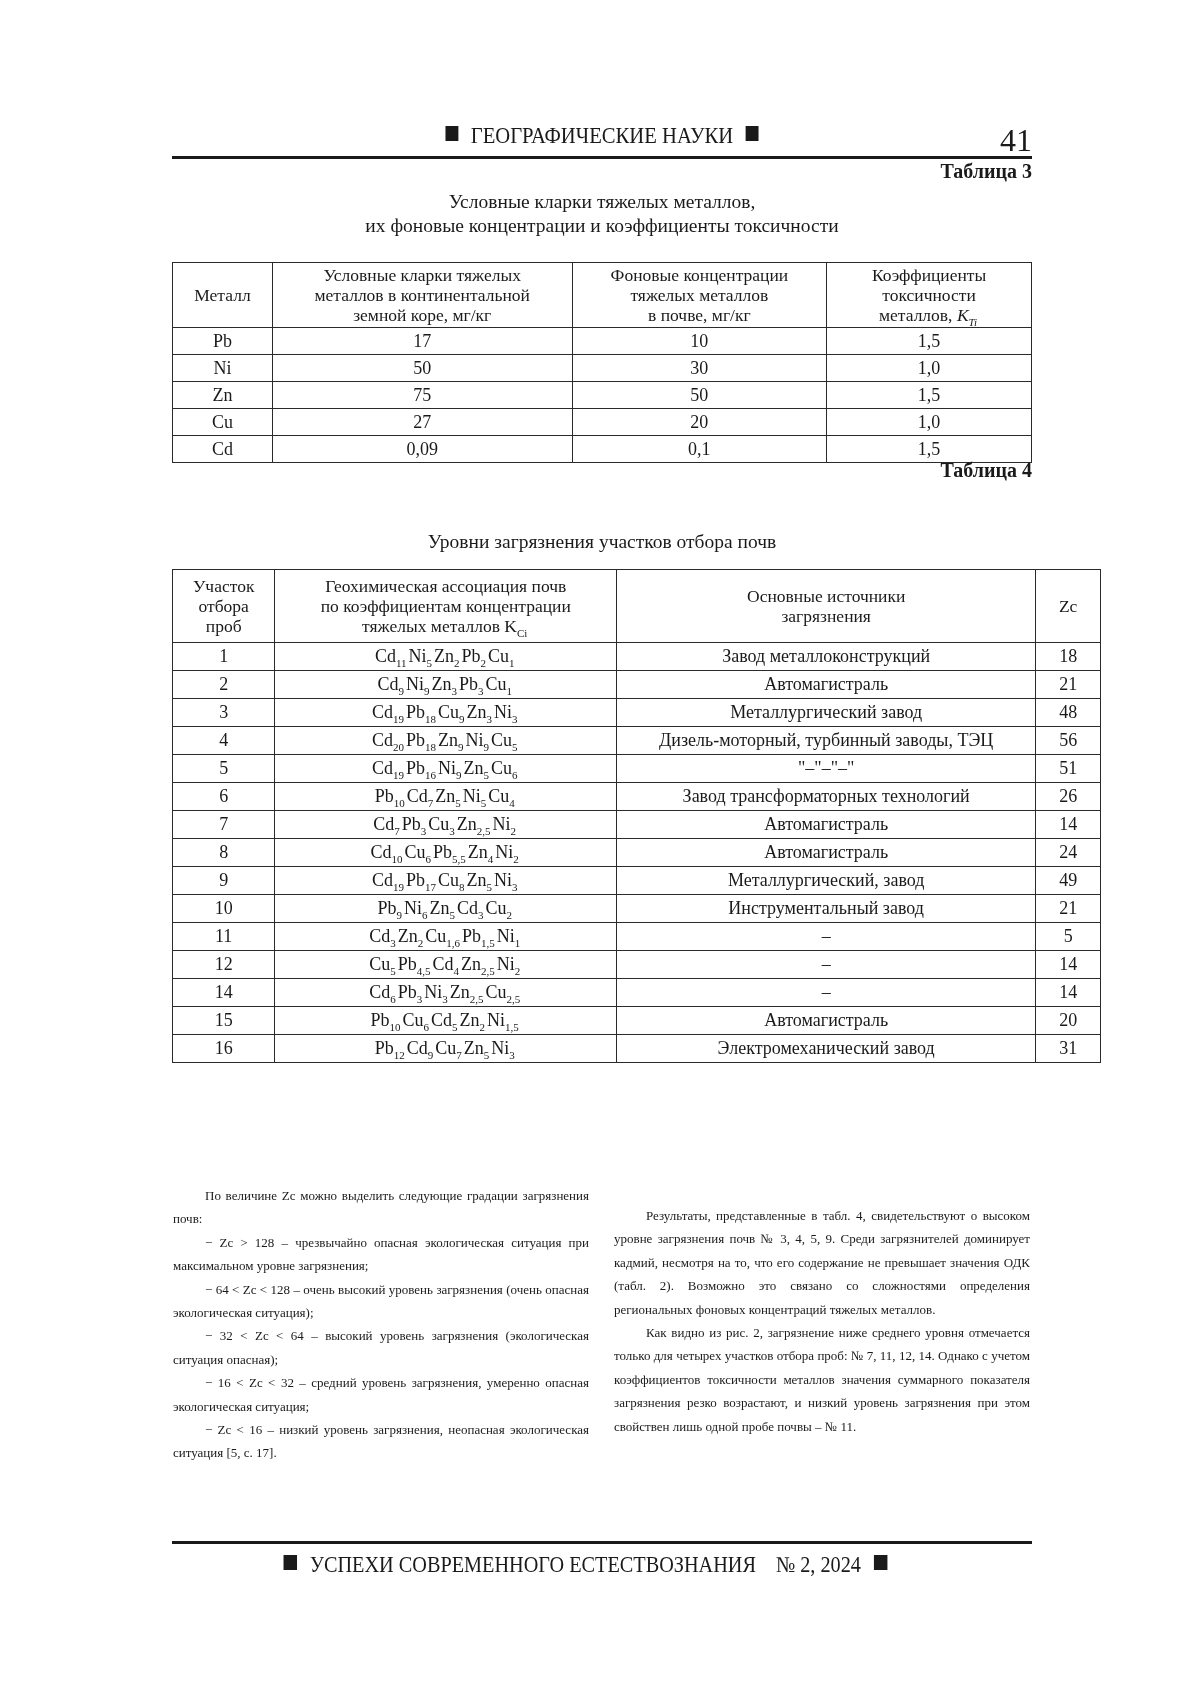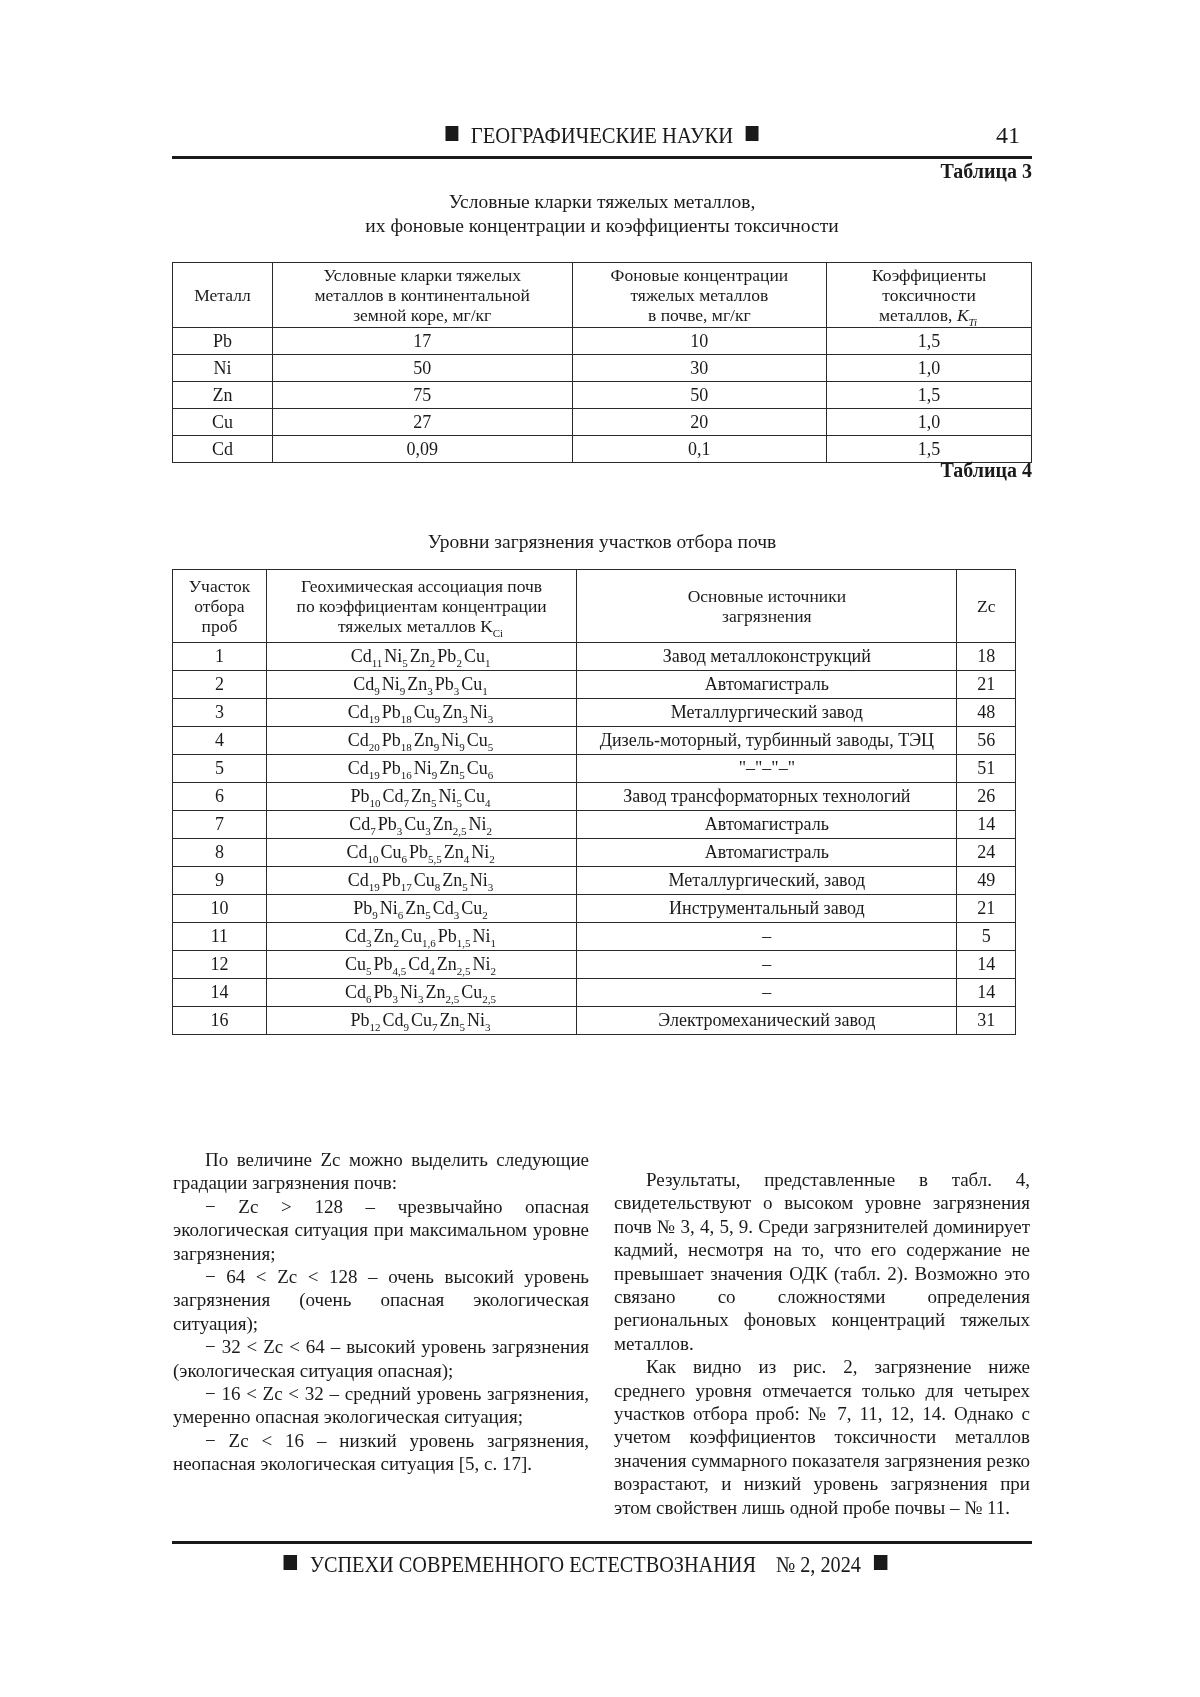--- a/index.html
+++ b/index.html
@@ -1,42 +1,42 @@
 <!DOCTYPE html>
 <html><head>
 <meta charset="utf-8">
 <style>
   html, body { margin: 0; padding: 0; background: #ffffff; }
   body { width: 1200px; height: 1697px; position: relative; font-family: "Liberation Serif", "DejaVu Serif", serif; color: #1a1a1a; overflow: hidden; }
 
   .header { position: absolute; left: 172px; top: 118px; width: 860px; height: 40px; }
   .header .center { position: absolute; left: 0; right: 0; top: 4px; text-align: center; font-size: 24px; letter-spacing: 0px; transform: scaleX(0.86); transform-origin: center; }
   .sq { display: inline-block; width: 15px; height: 15px; background: #1a1a1a; vertical-align: 2px; margin: 0 14px; }
-  .header .pageno { position: absolute; right: 12px; top: 4px; font-size: 24px; margin-left: 28px; }
+  .header .pageno { position: absolute; right: 0; top: 4px; font-size: 32px; margin-left: 28px; }
   .rule-top { position: absolute; left: 172px; top: 156px; width: 860px; height: 3px; background: #1a1a1a; }
 
   .table-label { position: absolute; right: 168px; font-weight: bold; font-size: 20px; }
   .table-caption { position: absolute; left: 172px; width: 860px; text-align: center; font-size: 19.5px; line-height: 24px; }
 
   table { border-collapse: collapse; position: absolute; font-size: 18px; }
   td, th { border: 1.5px solid #2a2a2a; text-align: center; padding: 0 3px; font-weight: normal; }
   th { line-height: 20px; font-size: 17.5px; }
   td { line-height: 26px; height: 26px; }
 
   #t3 { left: 172px; top: 262px; width: 860px; }
   #t3 th { height: 64px; }
 
-  #t4 { left: 172px; top: 569px; width: 844px; }
+  #t4 { left: 172px; top: 569px; width: 929px; }
   #t4 th { height: 72px; }
   #t4 td { height: 27px; line-height: 27px; }
 
   sub { font-size: 11px; vertical-align: -5px; line-height: 0; margin-right: 2px; }
   .ital { font-style: italic; }
 
-  .col { position: absolute; top: 1148px; width: 416px; font-size: 19px; line-height: 23.4px; text-align: justify; }
+  .col { position: absolute; top: 1184px; width: 416px; font-size: 13px; line-height: 23.4px; text-align: justify; }
   .col p { margin: 0; }
   .col .indent { text-indent: 32px; }
   #col-left { left: 173px; }
   #col-right { left: 614px; margin-top: 20px; }
 
   .rule-bottom { position: absolute; left: 172px; top: 1541px; width: 860px; height: 3px; background: #1a1a1a; }
   .footer { position: absolute; left: 155px; top: 1552px; width: 860px; text-align: center; font-size: 22.5px; }
   .footer .inner { display: inline-block; transform: scaleX(0.9); }
   .footer .issue { margin-left: 22px; }
 </style>
@@ -218,20 +218,26 @@
         <td>12</td>
         <td><span>Cu</span><sub>5</sub><span>Pb</span><sub>4,5</sub><span>Cd</span><sub>4</sub><span>Zn</span><sub>2,5</sub><span>Ni</span><sub>2</sub></td>
         <td>–</td>
         <td>14</td>
       </tr>
       <tr>
         <td>14</td>
         <td><span>Cd</span><sub>6</sub><span>Pb</span><sub>3</sub><span>Ni</span><sub>3</sub><span>Zn</span><sub>2,5</sub><span>Cu</span><sub>2,5</sub></td>
         <td>–</td>
         <td>14</td>
+      </tr>
+      <tr>
+        <td>15</td>
+        <td><span>Pb</span><sub>10</sub><span>Cu</span><sub>6</sub><span>Cd</span><sub>5</sub><span>Zn</span><sub>2</sub><span>Ni</span><sub>1,5</sub></td>
+        <td>Автомагистраль</td>
+        <td>20</td>
       </tr>
       <tr>
         <td>16</td>
         <td><span>Pb</span><sub>12</sub><span>Cd</span><sub>9</sub><span>Cu</span><sub>7</sub><span>Zn</span><sub>5</sub><span>Ni</span><sub>3</sub></td>
         <td>Электромеханический завод</td>
         <td>31</td>
       </tr>
     </tbody>
 </table>
 

